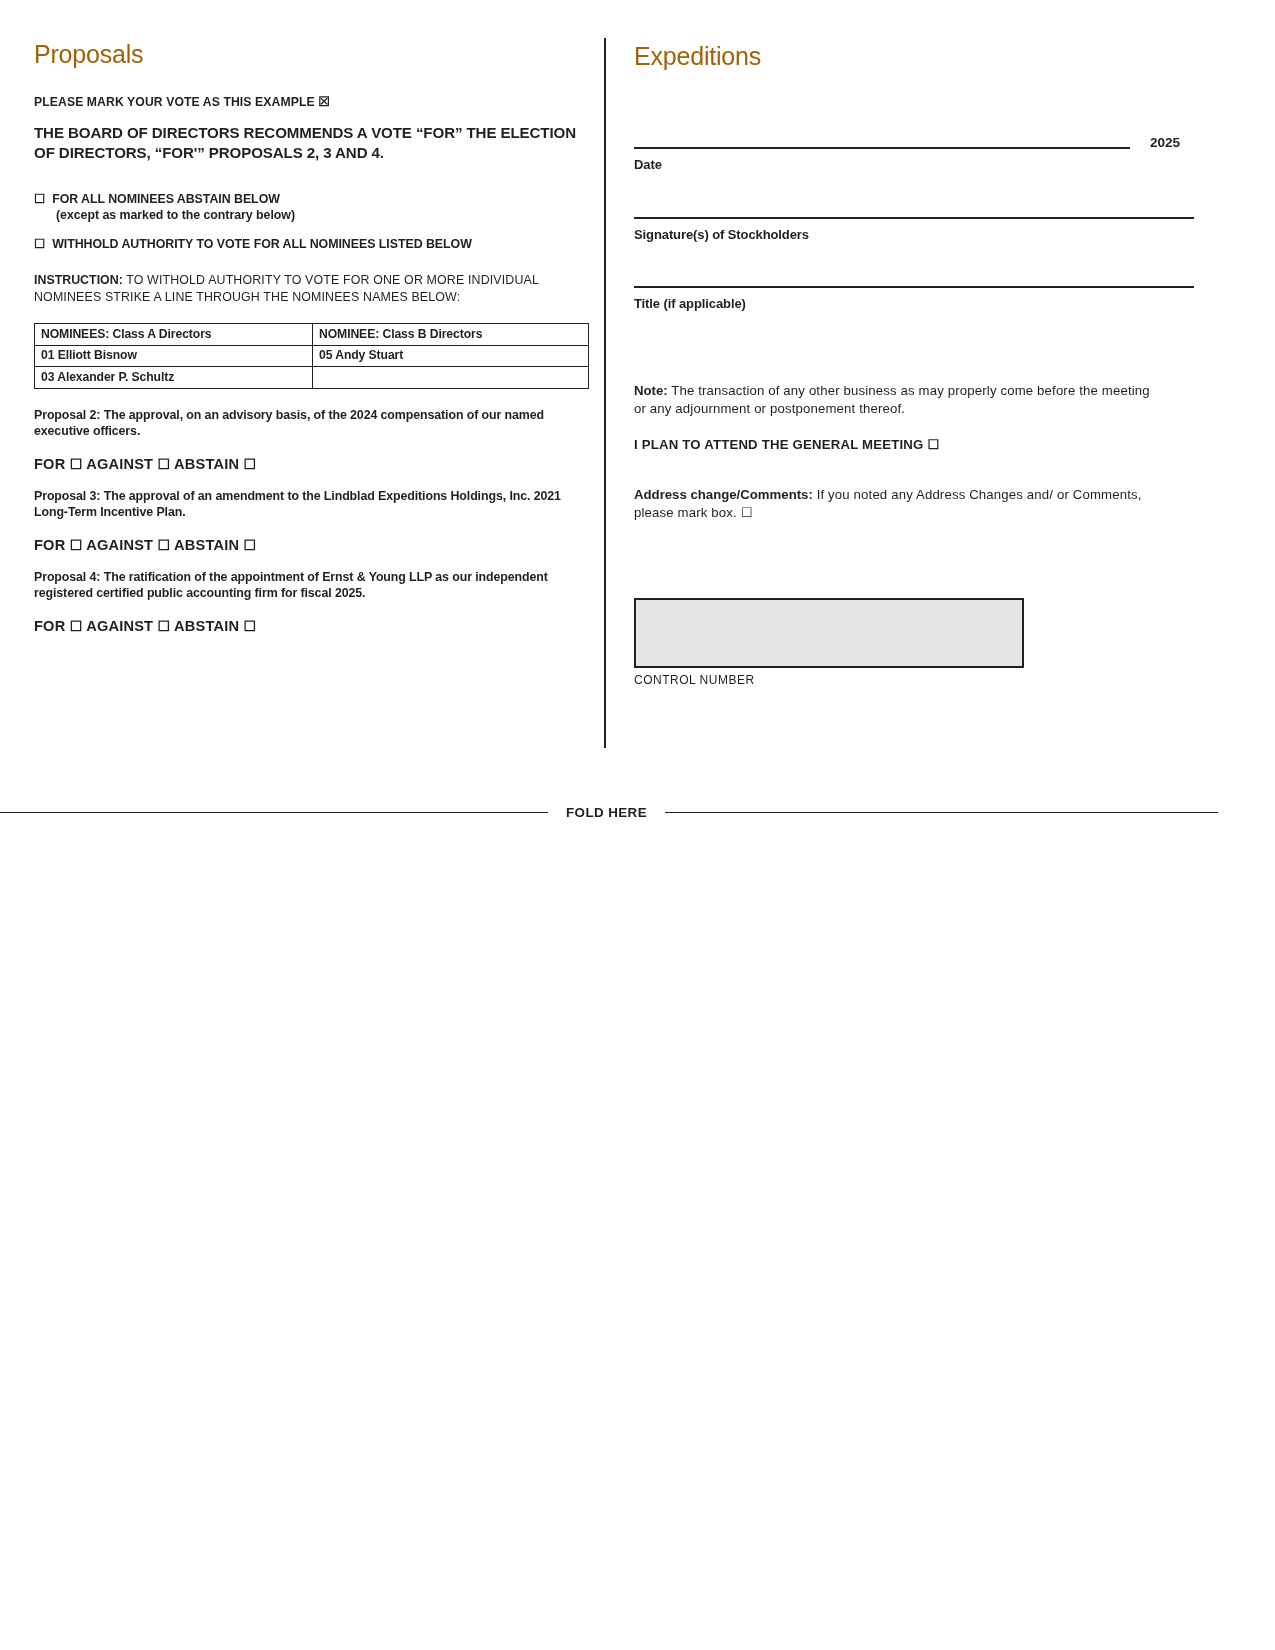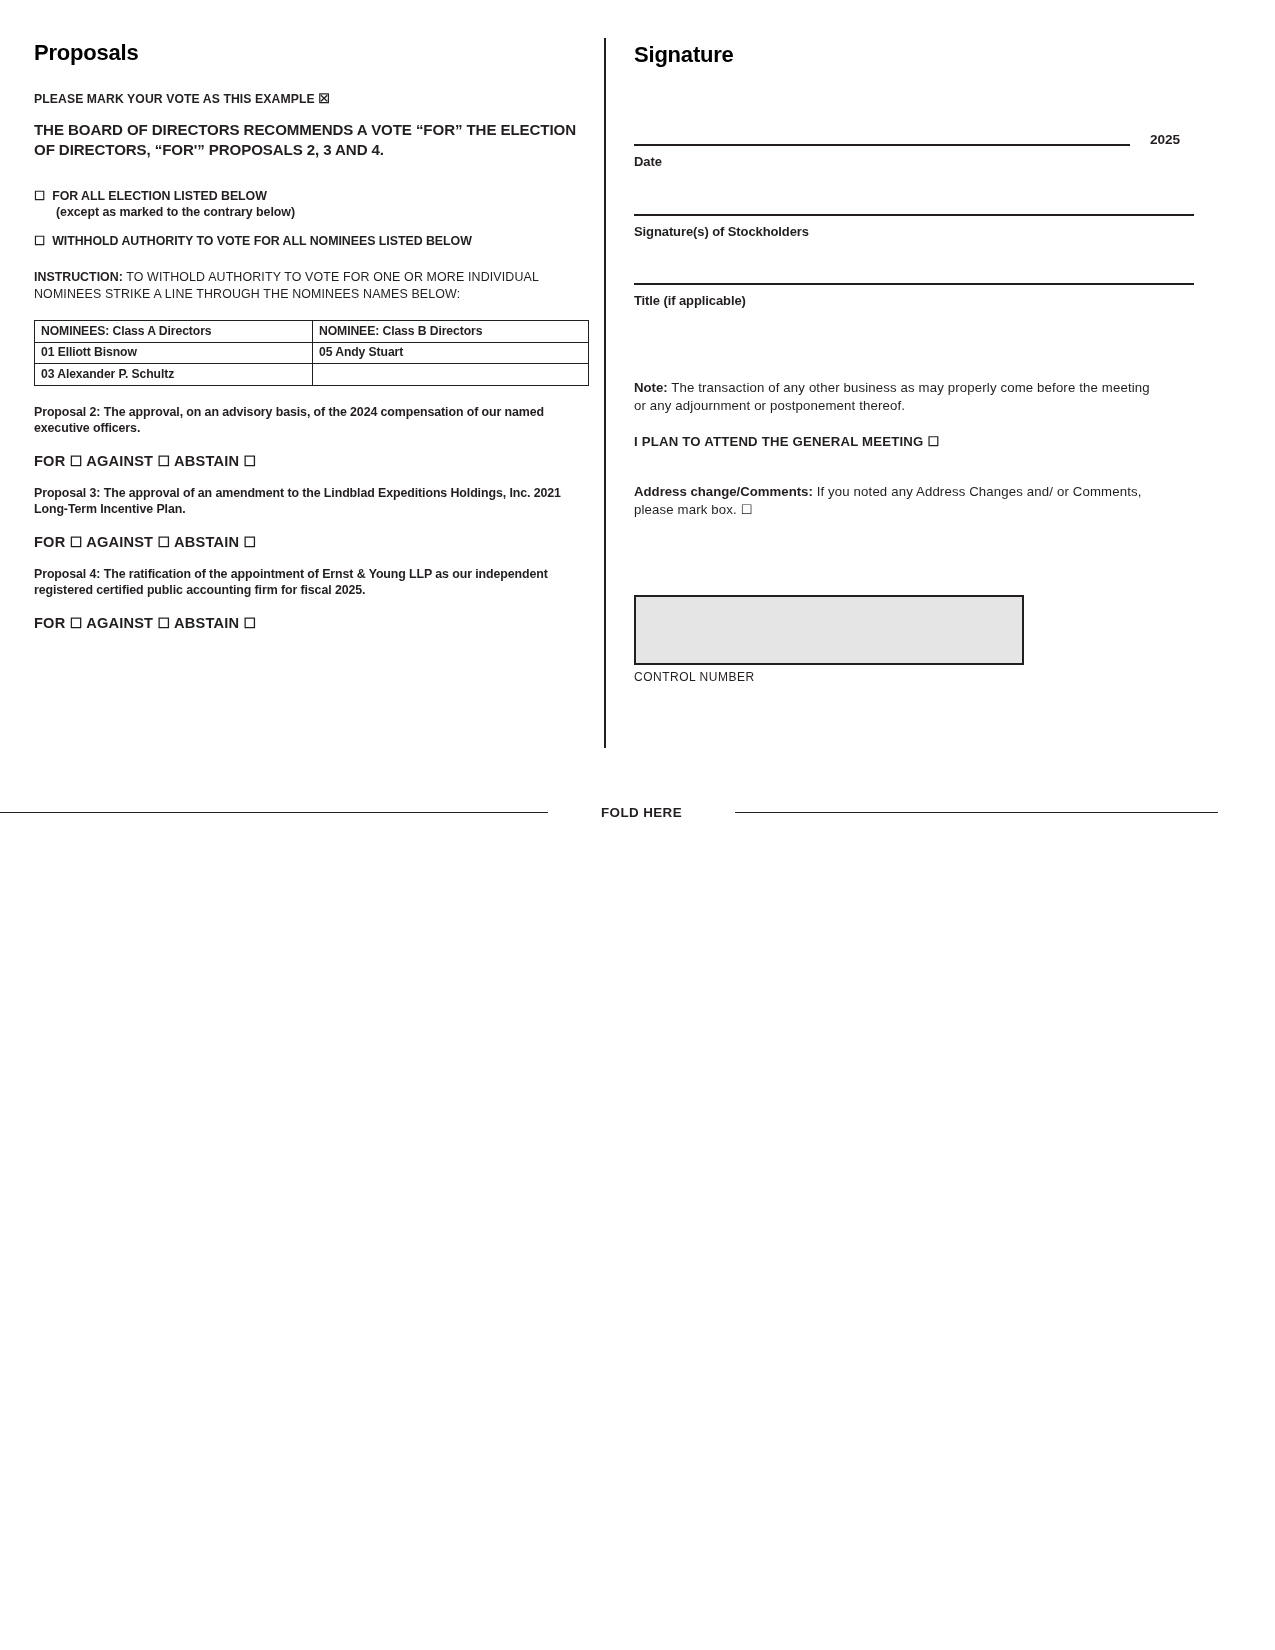--- a/index.html
+++ b/index.html
@@ -12,24 +12,24 @@
 
   body {
     font-family: "Liberation Sans", sans-serif;
     color: #231f20;
     position: relative;
     overflow: hidden;
   }
 
   
   .hdg {
-    font-weight: bold;
-    font-size: 22px;
+    font-weight: normal;
+    font-size: 25px;
     letter-spacing: -0.2px;
-    color: #000000;
+    color: #a16207;
   }
   .bold-cond {
     font-weight: bold;
     font-size: 12.3px;
     letter-spacing: -0.15px;
     line-height: 1.28;
   }
 
   
   #proposals-col {
@@ -211,21 +211,20 @@
   }
 
   
   #fold-here-row {
     position: absolute;
     left: 0;
     top: 805px;
     width: 1218px;
     display: flex;
     align-items: center;
-    gap: 35px;
   }
   #fold-line-left  { height: 1.6px; background: #231f20; width: 548px; }
   #fold-line-right { height: 1.6px; background: #231f20; flex: 1; }
   #fold-here-label {
     font-weight: bold;
     font-size: 13.4px;
     letter-spacing: 0.4px;
     padding: 0 18px;
     white-space: nowrap;
   }
@@ -240,21 +239,21 @@
   <div id="mark-example">
     <span>PLEASE MARK YOUR VOTE AS THIS EXAMPLE</span>
     <span class="ballot-x">☒</span>
   </div>
 
   <div id="board-recommendation">THE BOARD OF DIRECTORS RECOMMENDS A VOTE “FOR” THE ELECTION OF DIRECTORS, “FOR'” PROPOSALS 2, 3 AND 4.</div>
 
 
   <div class="choice-row" id="choice-for-all">
     <span class="choice-box">☐</span>
-    <span>FOR ALL ELECTION LISTED BELOW</span>
+    <span>FOR ALL NOMINEES ABSTAIN BELOW</span>
   </div>
   <div id="choice-for-all-sub">(except as marked to the contrary below)</div>
 
   <div class="choice-row" id="choice-withhold">
     <span class="choice-box">☐</span>
     <span>WITHHOLD AUTHORITY TO VOTE FOR ALL NOMINEES LISTED BELOW</span>
   </div>
 
   <div id="instruction-block">
     <b>INSTRUCTION:</b><span> TO WITHOLD AUTHORITY TO VOTE FOR ONE OR MORE INDIVIDUAL NOMINEES STRIKE A LINE THROUGH THE NOMINEES NAMES BELOW:</span>
@@ -306,21 +305,21 @@
     <span>ABSTAIN</span>
     <span class="vbox">☐</span>
   </div>
 
 </div>
 
 <div id="column-divider"></div>
 
 <div id="signatures-col">
 
-  <div class="hdg" id="signatures-title">Signature</div>
+  <div class="hdg" id="signatures-title">Expeditions</div>
 
   <div class="sig-group" id="date-group">
     <div id="date-rule-wrap">
       <div id="date-rule"></div>
       <div id="date-year">2025</div>
     </div>
     <div class="sig-label">Date</div>
   </div>
 
   <div class="sig-group" id="signature-group">

